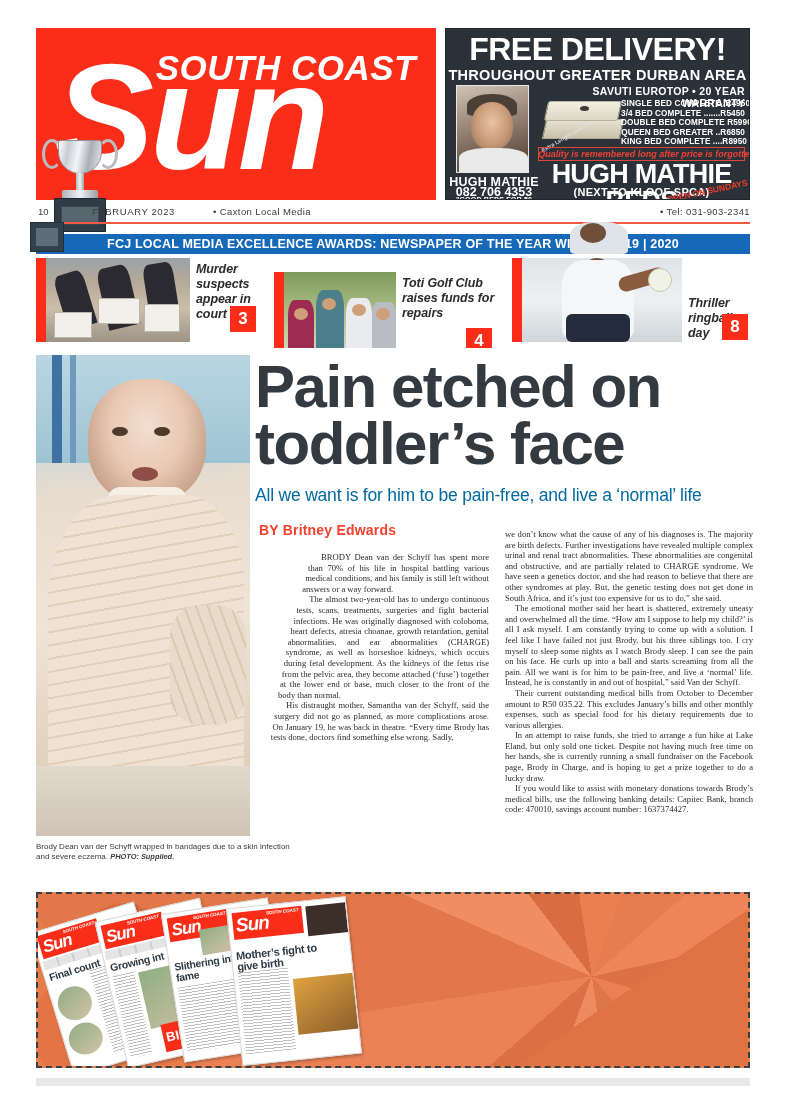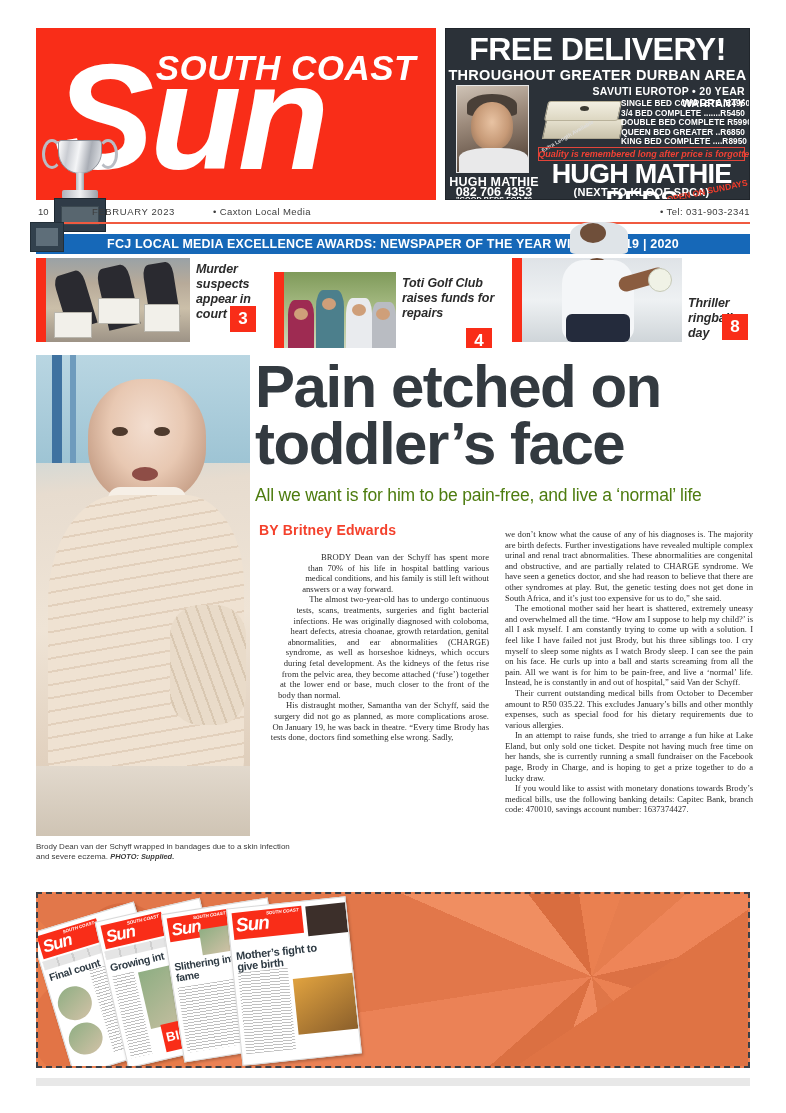--- a/index.html
+++ b/index.html
@@ -285,21 +285,21 @@
   .main-photo .sheet { position:absolute; left:0; bottom:0; width:214px; height:70px; background:linear-gradient(180deg,#e2d9cd,#cfc4b4); }
 
   .headline {
     position:absolute; left:255px; top:358px; width:495px;
     font-weight:bold; font-size:60px; line-height:57px; color:#333a40;
     letter-spacing:-1.5px;
     font-family:"Liberation Sans", sans-serif;
   }
   .subhead {
     position:absolute; left:255px; top:484px; width:495px;
-    font-size:17.5px; color:#4d7c0f; line-height:22px; letter-spacing:-0.2px;
+    font-size:17.5px; color:#0369a1; line-height:22px; letter-spacing:-0.2px;
   }
   .byline {
     position:absolute; left:259px; top:522px; width:230px;
     font-weight:bold; font-size:14px; color:#f4412c; letter-spacing:0.2px;
   }
 
   .col-left {
     position:absolute; left:259px; top:552px; width:230px; height:288px;
     font-family:"Liberation Serif", serif;
     font-size:8.6px; line-height:10.6px; color:#2c2c2c;

